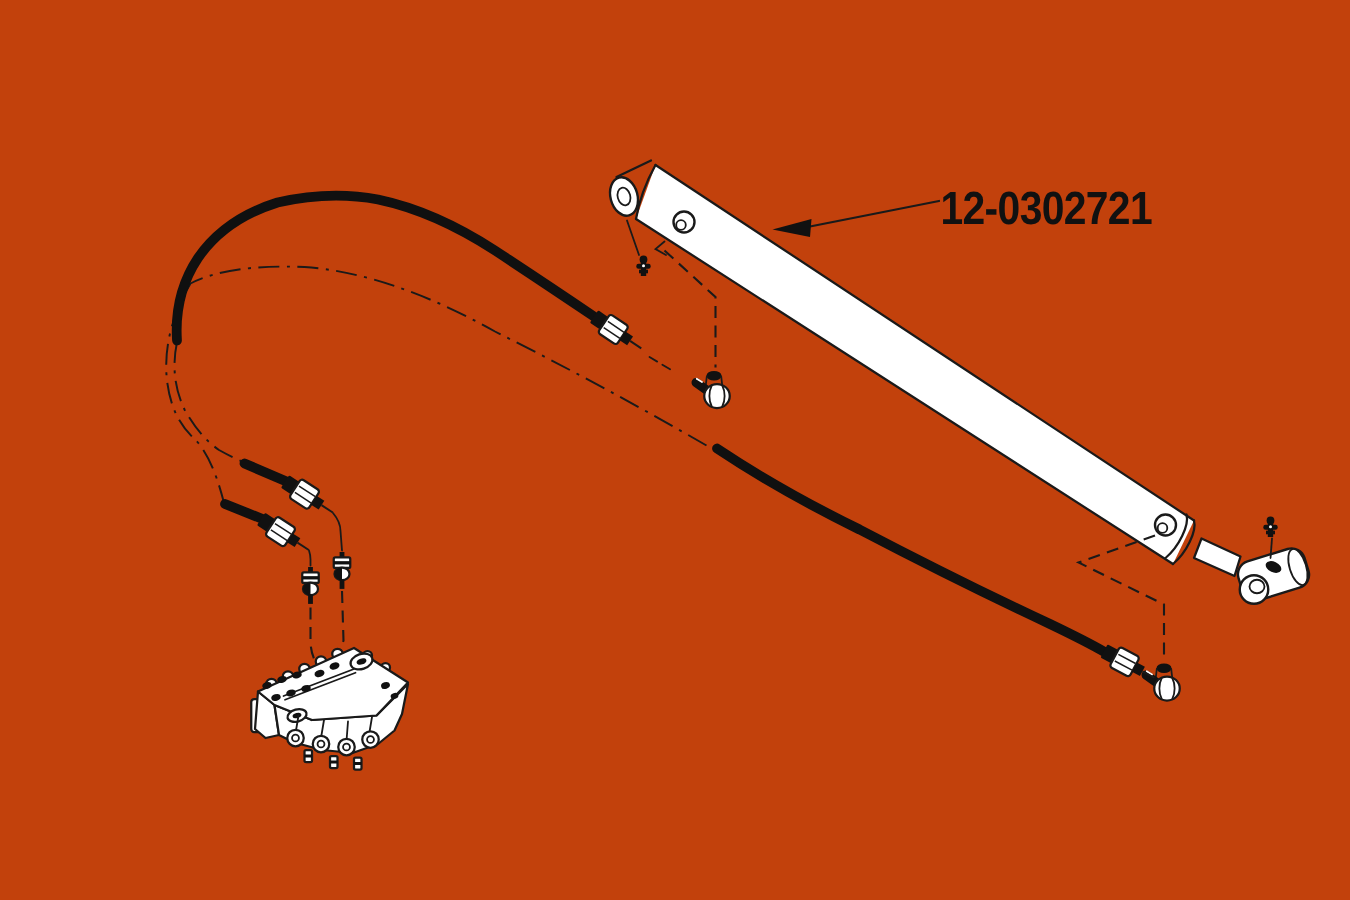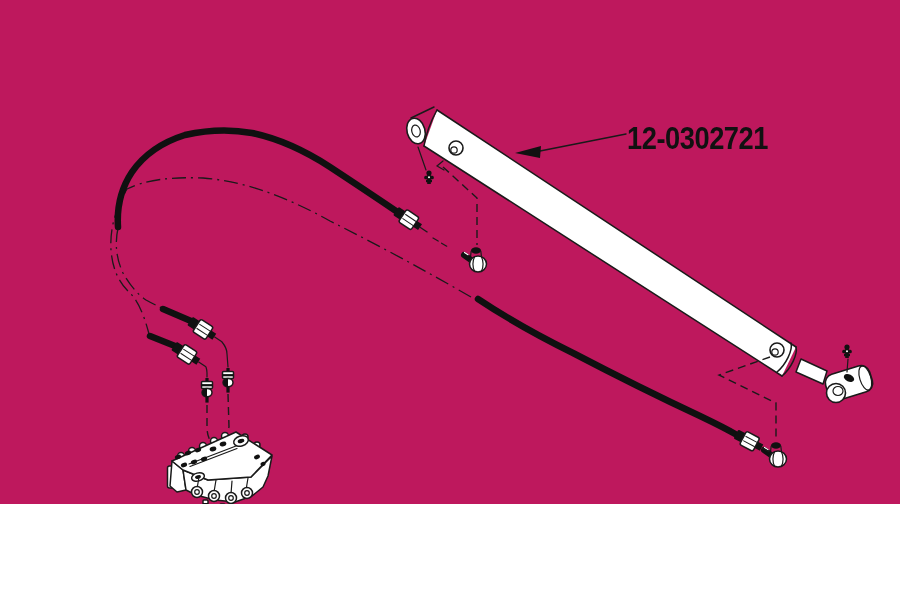--- a/index.html
+++ b/index.html
@@ -1,16 +1,16 @@
 <!DOCTYPE html>
 <html><head>
 <meta charset="utf-8">
 <style>
   html,body{margin:0;padding:0;background:#fff;}
-  #stage{position:relative;width:900px;height:504px;background:#be185d;overflow:hidden;
+  #stage{position:relative;width:900px;height:600px;background:#c2410c;overflow:hidden;
          font-family:"Liberation Sans","DejaVu Sans",sans-serif;}
   svg{position:absolute;left:0;top:0;}
   .ln{stroke:#1a1a1a;fill:none;stroke-width:1.5;stroke-linecap:round;stroke-linejoin:round;}
   .thin{stroke:#1a1a1a;fill:none;stroke-width:1.2;stroke-linecap:round;}
   .hose{stroke:#101010;fill:none;stroke-width:6.5;stroke-linecap:round;}
   .dash{stroke:#1a1a1a;fill:none;stroke-width:1.4;stroke-dasharray:8 5;stroke-linecap:butt;}
   .phantom{stroke:#1a1a1a;fill:none;stroke-width:1.3;stroke-dasharray:14 5 2 5;stroke-linecap:butt;}
   .wfill{fill:#ffffff;stroke:#1a1a1a;stroke-width:1.5;stroke-linejoin:round;}
   .wfill2{fill:#ffffff;stroke:#1a1a1a;stroke-width:1.6;stroke-linejoin:round;}
   .dark{fill:#111111;stroke:none;}

